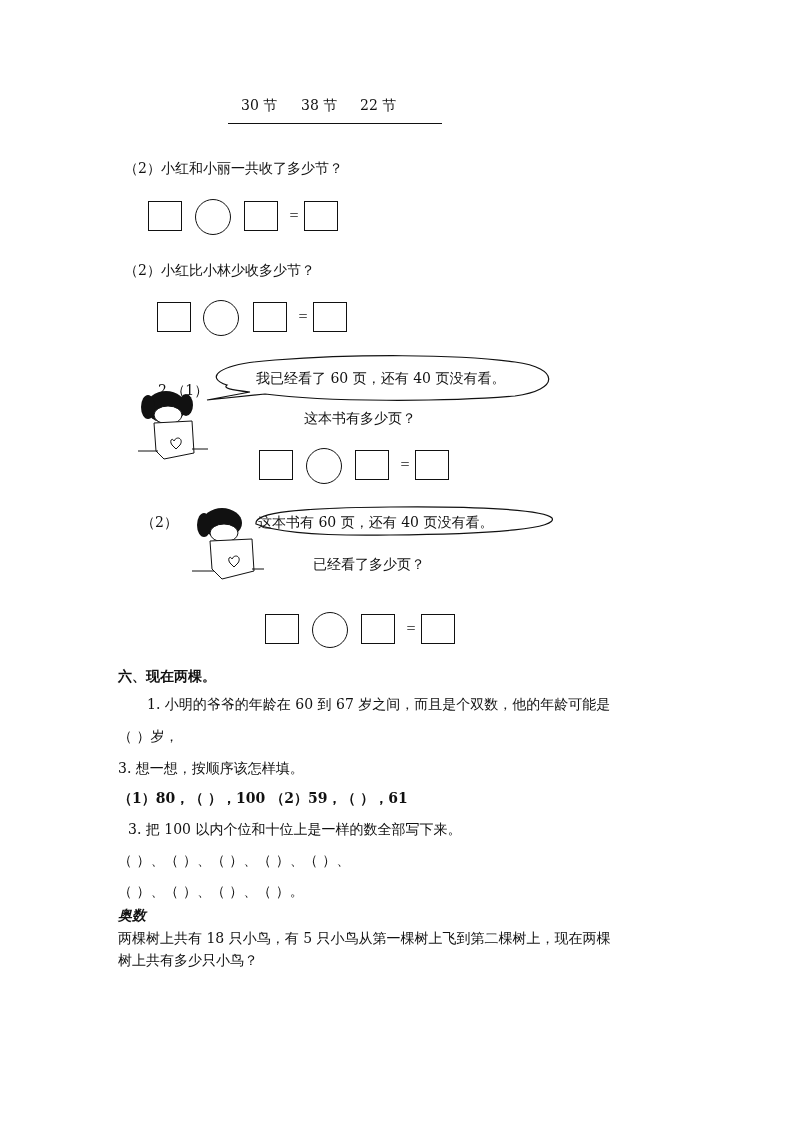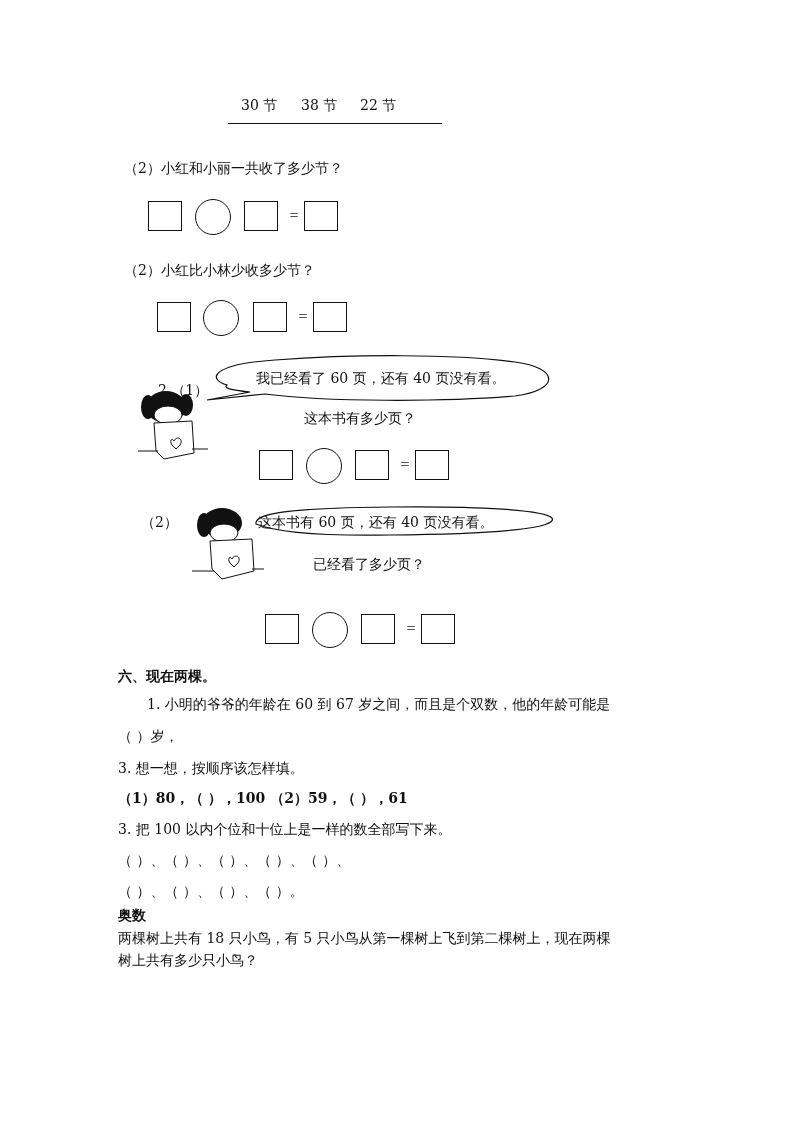--- a/index.html
+++ b/index.html
@@ -85,19 +85,19 @@
   <div class="box" style="left:361px;top:614px;"></div>
   <span class="eq" style="left:406px;top:621px;">=</span>
   <div class="box" style="left:421px;top:614px;"></div>
 </div>
 
 <span class="abs bold" style="left:118px;top:668px;">六、现在两棵。</span>
 <span class="abs" style="left:118px;top:696px;margin-left:29px;">1.  小明的爷爷的年龄在 60  到 67 岁之间，而且是个双数，他的年龄可能是</span>
 <span class="abs" style="left:118px;top:728px;">（              ）岁，</span>
 <span class="abs" style="left:118px;top:760px;">3.  想一想，按顺序该怎样填。</span>
 <span class="abs" style="left:118px;top:790px;font-weight:bold;">（1）80，（      ），100      （2）59，（      ），61</span>
-<span class="abs" style="left:118px;top:821px;">3.  把 100 以内个位和十位上是一样的数全部写下来。</span>
+<span class="abs" style="left:128px;top:821px;">3.  把 100 以内个位和十位上是一样的数全部写下来。</span>
 <span class="abs" style="left:118px;top:852px;">（            ）、（            ）、（            ）、（            ）、（            ）、</span>
 <span class="abs" style="left:118px;top:883px;">（            ）、（            ）、（            ）、（            ）。</span>
 
-<span class="abs bold" style="left:118px;top:907px;">奥数</span>
+<span class="abs bold" style="left:118px;top:907px;font-style:italic;">奥数</span>
 <span class="abs" style="left:118px;top:930px;">两棵树上共有 18 只小鸟，有 5 只小鸟从第一棵树上飞到第二棵树上，现在两棵</span>
 <span class="abs" style="left:118px;top:952px;">树上共有多少只小鸟？</span>
 
 </body></html>

